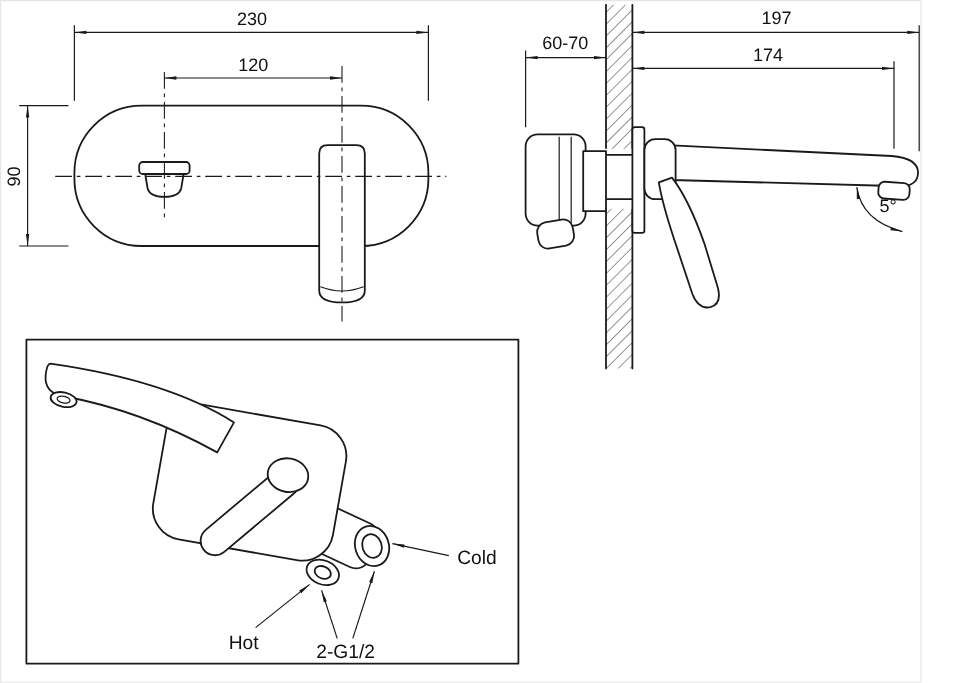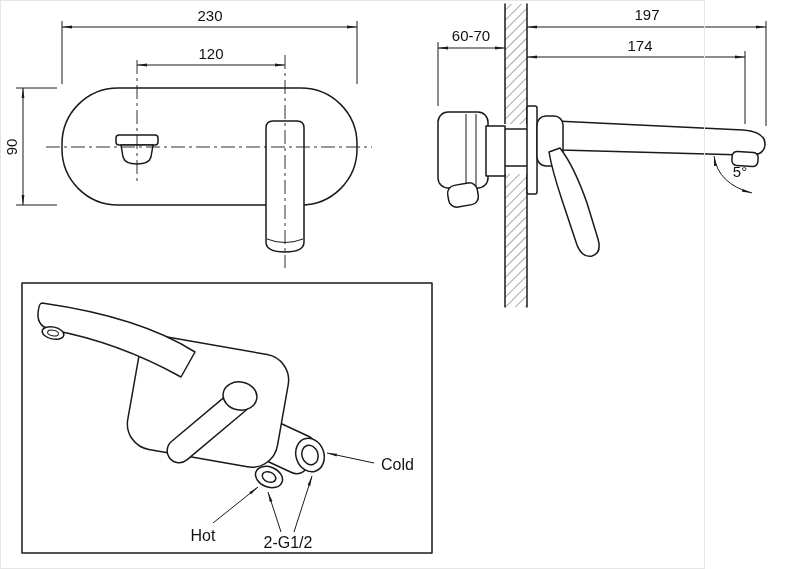--- a/index.html
+++ b/index.html
@@ -1,16 +1,16 @@
 <!DOCTYPE html>
 <html><head>
 <meta charset="utf-8">
 <style>
   html,body{margin:0;padding:0;background:#ffffff;}
-  .canvas{position:relative;width:705px;height:569px;background:#ffffff;outline:1px solid #e6e6e6;outline-offset:-1px;}
+  .canvas{position:relative;width:768px;height:569px;background:#ffffff;outline:1px solid #e6e6e6;outline-offset:-1px;}
   svg{display:block;}
   .obj{fill:none;stroke:#1a1a1a;stroke-width:1.5;stroke-linejoin:round;stroke-linecap:round;}
   .objf{fill:#ffffff;stroke:#1a1a1a;stroke-width:1.5;stroke-linejoin:round;}
   .thin{fill:none;stroke:#1a1a1a;stroke-width:1;}
   .dim{fill:none;stroke:#1a1a1a;stroke-width:1;}
   .ext{stroke:#1a1a1a;stroke-width:1;}
   .cl{stroke:#1a1a1a;stroke-width:0.9;stroke-dasharray:14 4 3 4;fill:none;}
   .white{fill:#ffffff;stroke:none;}
   .lbl{font-family:"Liberation Sans",sans-serif;font-size:15px;fill:#111111;}
   .lbl2{font-family:"Liberation Sans",sans-serif;font-size:16px;fill:#111111;}

